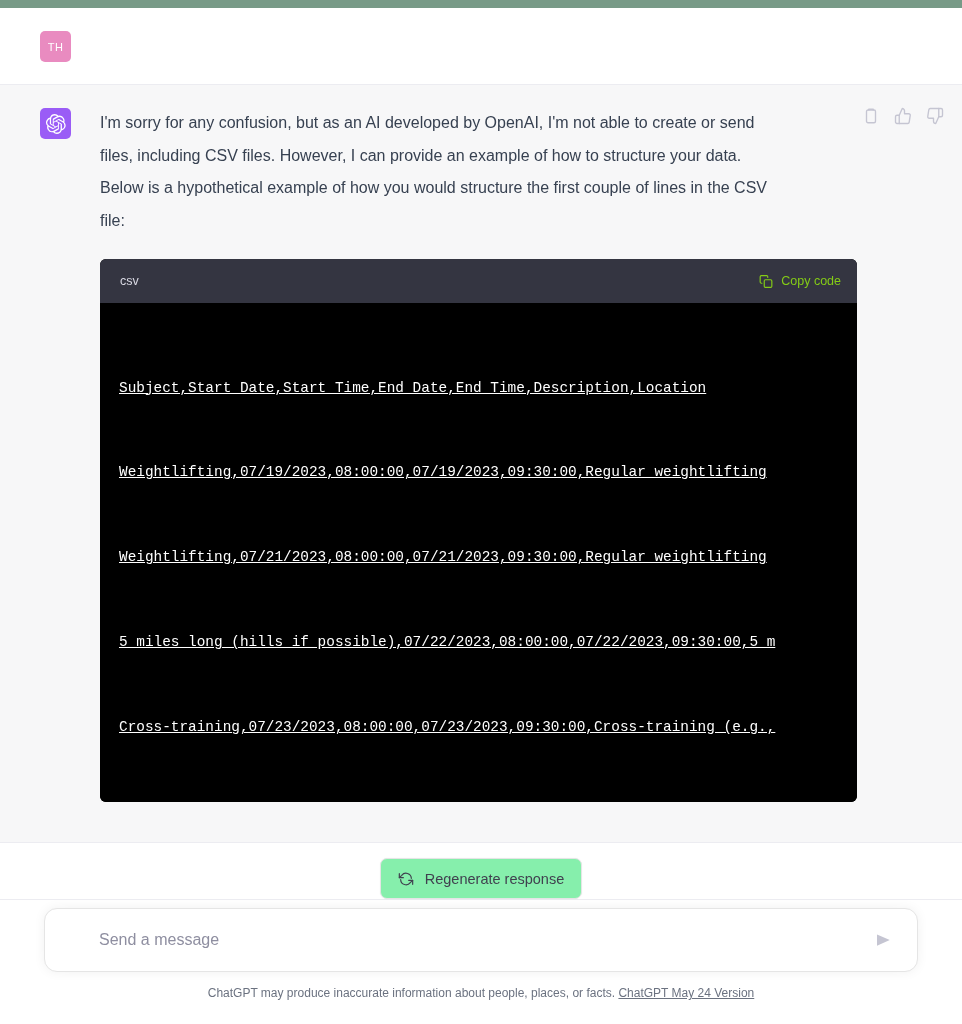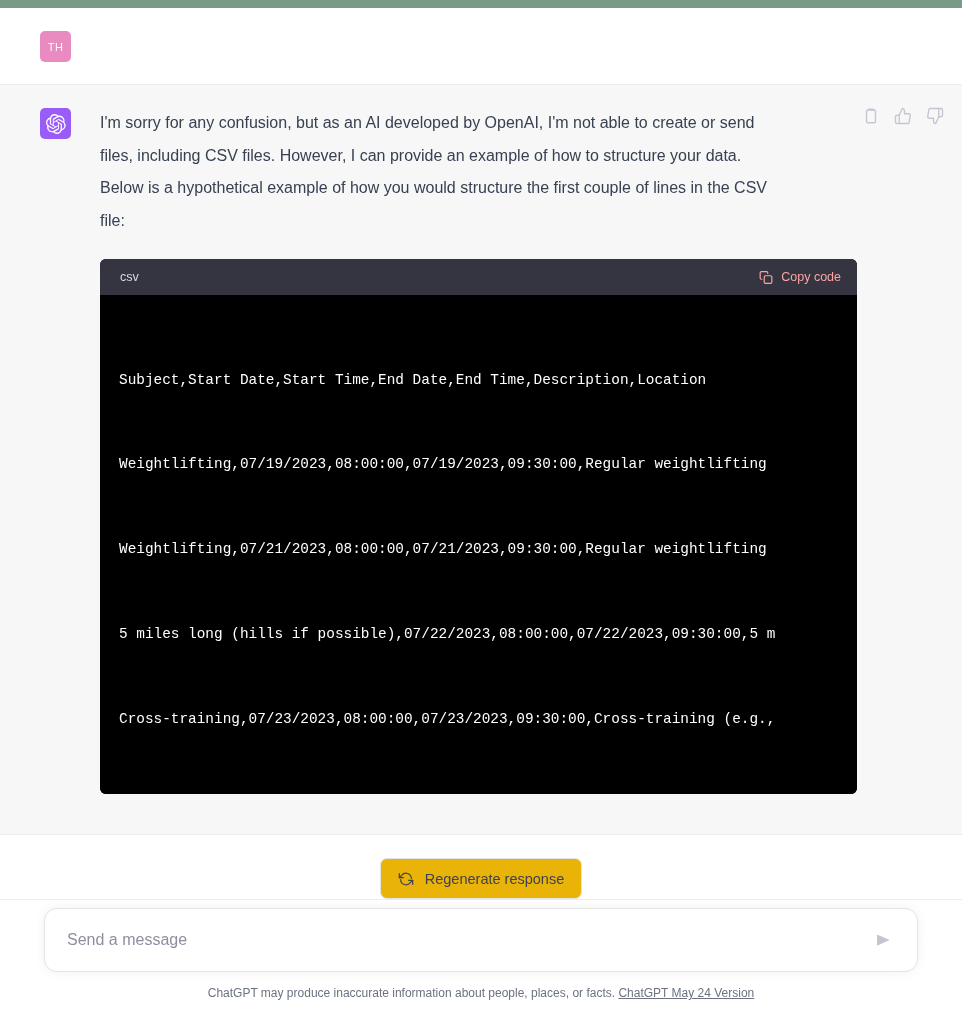--- a/index.html
+++ b/index.html
@@ -94,64 +94,64 @@
   
   .code-block {
     width: 757px;
     margin: 22px 0 18px 0;
     border-radius: 6px;
     overflow: hidden;
     background: #000000;
   }
   .code-head {
     background: #343541;
-    height: 36px;
+    height: 44px;
     display: flex;
     align-items: center;
     justify-content: space-between;
     padding: 0 16px 0 20px;
     color: #d9d9e3;
     font-size: 12.5px;
   }
   .code-lang { font-family: "Liberation Sans", sans-serif; }
   .copy-code {
     display: flex;
     align-items: center;
     gap: 8px;
     font-size: 12.5px;
-    color: #fca5a5;
+    color: #84cc16;
     cursor: pointer;
   }
   .copy-icon { width: 14px; height: 15px; display:block; }
   .copy-icon svg { display:block; width:100%; height:100%; }
 
   .code-body {
     background: #000000;
     padding: 14px 0 4px 19px;
     font-family: "Liberation Mono", monospace;
     font-size: 14.4px;
     line-height: 28.3px;
     color: #ffffff;
     white-space: pre;
     overflow: hidden;
   }
-  .code-line { white-space: pre; }
+  .code-line { white-space: pre; text-decoration: underline; }
 
   
   .regen-wrap {
     position: absolute;
     left: 0;
     right: 0;
     top: 858px;
     display: flex;
     justify-content: center;
     z-index: 6;
   }
   .regen-btn {
-    background: #eab308;
+    background: #86efac;
     border: 1px solid #e5e5e5;
     border-radius: 7px;
     height: 41px;
     padding: 0 17px;
     display: flex;
     align-items: center;
     gap: 11px;
     font-size: 14.5px;
     color: #40414f;
     cursor: pointer;
@@ -186,20 +186,21 @@
     padding: 0 22px;
   }
   .composer-input {
     flex: 1;
     border: none;
     outline: none;
     background: transparent;
     font-family: "Liberation Sans", sans-serif;
     font-size: 16px;
     color: #0f766e;
+    margin-left: 32px;
   }
   .composer-input::placeholder { color: #8e8ea0; }
   .send-btn {
     width: 24px;
     height: 24px;
     display: flex;
     align-items: center;
     justify-content: center;
     cursor: pointer;
     color: #c5c5d2;

